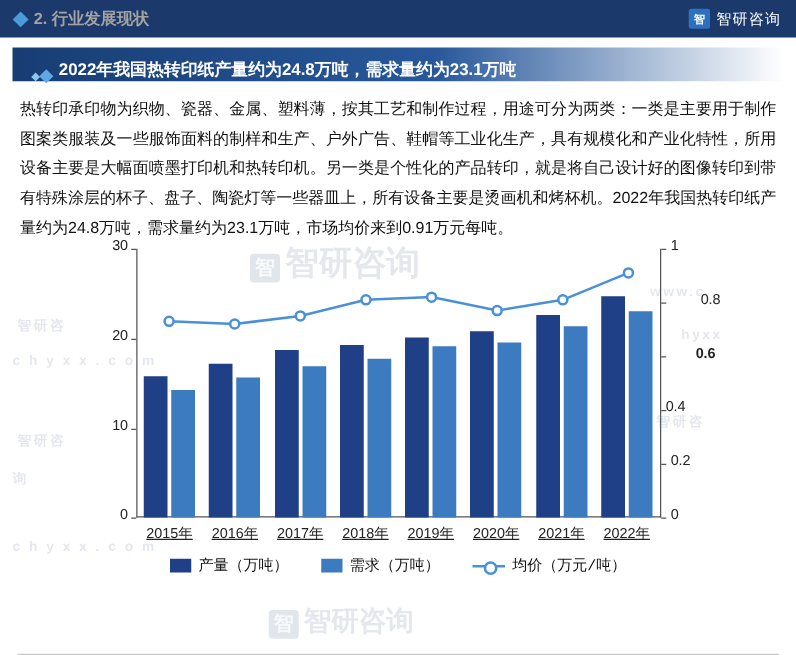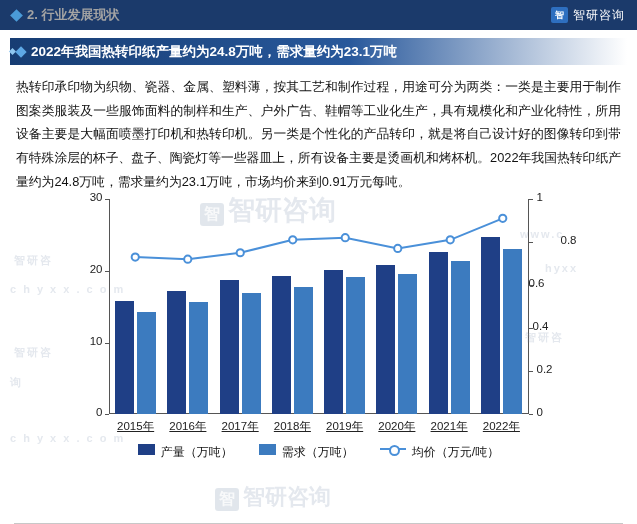--- a/index.html
+++ b/index.html
@@ -40,22 +40,22 @@
     width: 17px; height: 16px; background: #2e6fc0; border-radius: 2px;
     color: #fff; font-size: 9px; font-weight: bold;
     display: flex; align-items: center; justify-content: center;
   }
   .logo-text { color: #fff; font-size: 12px; letter-spacing: 1px; }
   
   .sec-header {
     margin: 8px 10px 0 10px;
     height: 27px;
     background: linear-gradient(to right, #173d73 0%, #28589b 55%, #ffffff 100%);
-    display: flex; align-items: center;
-    padding-left: 0;
+    display: flex; align-items: flex-end;
+    padding-left: 16px;
     flex: none;
   }
   .sec-diamonds { display: flex; align-items: center; gap: 2px; margin-right: 6px; }
   .dm { width: 8px; height: 8px; background: #5ea8e5; transform: rotate(45deg); }
   .dm.small { width: 5px; height: 5px; background: #8fc6ef; }
   .sec-title { color: #fff; font-size: 13.5px; font-weight: bold; }
   
   .body-text {
     margin: 10px 16px 0 16px;
     font-size: 12.8px;
@@ -126,21 +126,21 @@
   .xlabels div {
     flex: 1; text-align: center; font-size: 11.5px; color: #222; padding-top: 5px; text-decoration: underline;
   }
   svg.lineover { position: absolute; left: 0; top: 0; pointer-events: none; }
   
   .legend {
     display: flex; justify-content: center; align-items: center;
     gap: 26px; margin-top: 30px;
     font-size: 12px; color: #111;
   }
-  .legend-item { display: flex; gap: 6px; }
+  .legend-item { display: flex; align-items: center; gap: 6px; font-family: Liberation Mono, monospace; }
   .sw { width: 17px; height: 11px; display: inline-block; }
   .sw-line { width: 26px; height: 10px; position: relative; display: inline-block; }
   .sw-line:before {
     content: ""; position: absolute; left: 0; right: 0; top: 4px;
     border-top: 2px solid #4a90d9;
   }
   .sw-line:after {
     content: ""; position: absolute; left: 9px; top: 1px;
     width: 7px; height: 7px; border-radius: 50%;
     background: #fff; border: 2px solid #4a90d9;
@@ -270,21 +270,21 @@
           <div class="axis-label" style="left: 26px; top: -8px;">30</div>
           <div class="tick" style="left: 56px; top: 0px;"></div>
         </div>
       <div id="yright">
           <div class="axis-label right" style="left: 488px; top: 207px;">0</div>
           <div class="tick" style="left: 480px; top: 215px;"></div>
           <div class="axis-label right" style="left: 488px; top: 164px;">0.2</div>
           <div class="tick" style="left: 480px; top: 172px;"></div>
           <div class="axis-label right" style="left: 484px; top: 121px;">0.4</div>
           <div class="tick" style="left: 480px; top: 129px;"></div>
-          <div class="axis-label right" style="left: 480px; top: 78px;">0.6</div>
+          <div class="axis-label right" style="left: 508px; top: 78px; font-weight: bold;">0.6</div>
           <div class="tick" style="left: 480px; top: 86px;"></div>
           <div class="axis-label right" style="left: 512px; top: 35px;">0.8</div>
           <div class="tick" style="left: 480px; top: 43px;"></div>
           <div class="axis-label right" style="left: 488px; top: -8px;">1</div>
           <div class="tick" style="left: 480px; top: 0px;"></div>
         </div>
     </div>
 
     <div class="legend" id="legend">
         <div class="legend-item">

